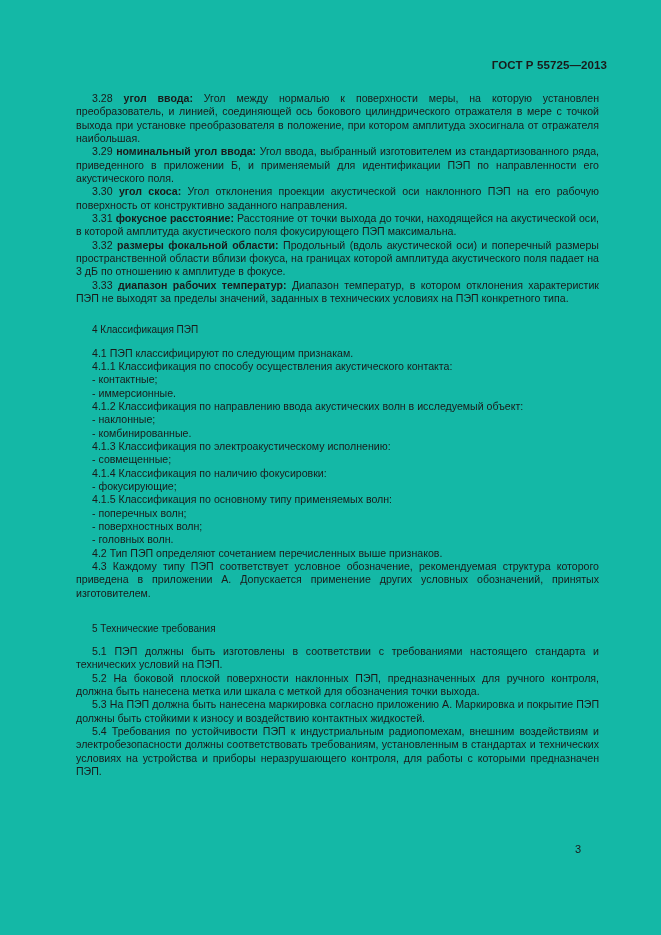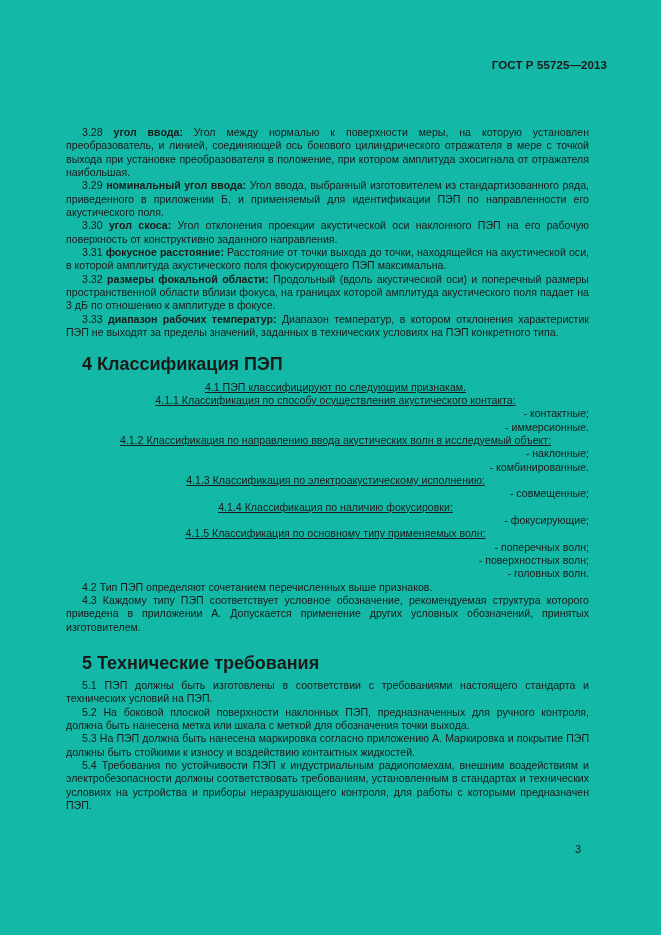--- a/index.html
+++ b/index.html
@@ -1,26 +1,26 @@
 <!DOCTYPE html>
 <html><head>
 <meta charset="utf-8">
 <style>
   html, body { margin: 0; padding: 0; background: #ffffff; }
   body { width: 661px; height: 935px; position: relative; overflow: hidden;
          font-family: "Liberation Sans", sans-serif; color: #1a1a1a; }
   .page { position: absolute; left: 0; top: 0; width: 661px; height: 935px; background: #14b8a6; padding-left: 24px; }
   .doc-header { position: absolute; top: 59px; right: 78px; font-weight: bold; font-size: 11.5px; letter-spacing: 0.1px; }
-  .body { position: absolute; left: 66px; top: 92px; width: 523px; font-size: 10.6px; line-height: 13.35px; margin-top: 34px; }
+  .body { position: absolute; left: 76px; top: 92px; width: 523px; font-size: 10.6px; line-height: 13.35px; }
   p { margin: 0; text-align: justify; }
   p.ind { text-indent: 16px; }
-  p.ind-plain { padding-left: 16px; text-align: center; text-decoration: underline; }
-  p.item { padding-left: 16px; text-align: right; }
+  p.ind-plain { padding-left: 16px; text-align: left; }
+  p.item { padding-left: 16px; text-align: left; }
   b.term { font-weight: bold; }
-  .h2 { font-weight: bold; font-size: 18px; line-height: 16px; padding-left: 16px; margin: 16px 0 9px 0; }
+  .h2 { font-weight: normal; font-size: 10px; line-height: 16px; padding-left: 16px; margin: 16px 0 9px 0; }
   .h2.s5 { margin-top: 21px; margin-bottom: 8px; }
   .page-num { position: absolute; top: 843px; left: 575px; font-size: 11px; }
 </style>
 </head>
 <body>
 
 <div class="page">
   <div class="doc-header">ГОСТ Р 55725—2013</div>
 
   <div class="body">

